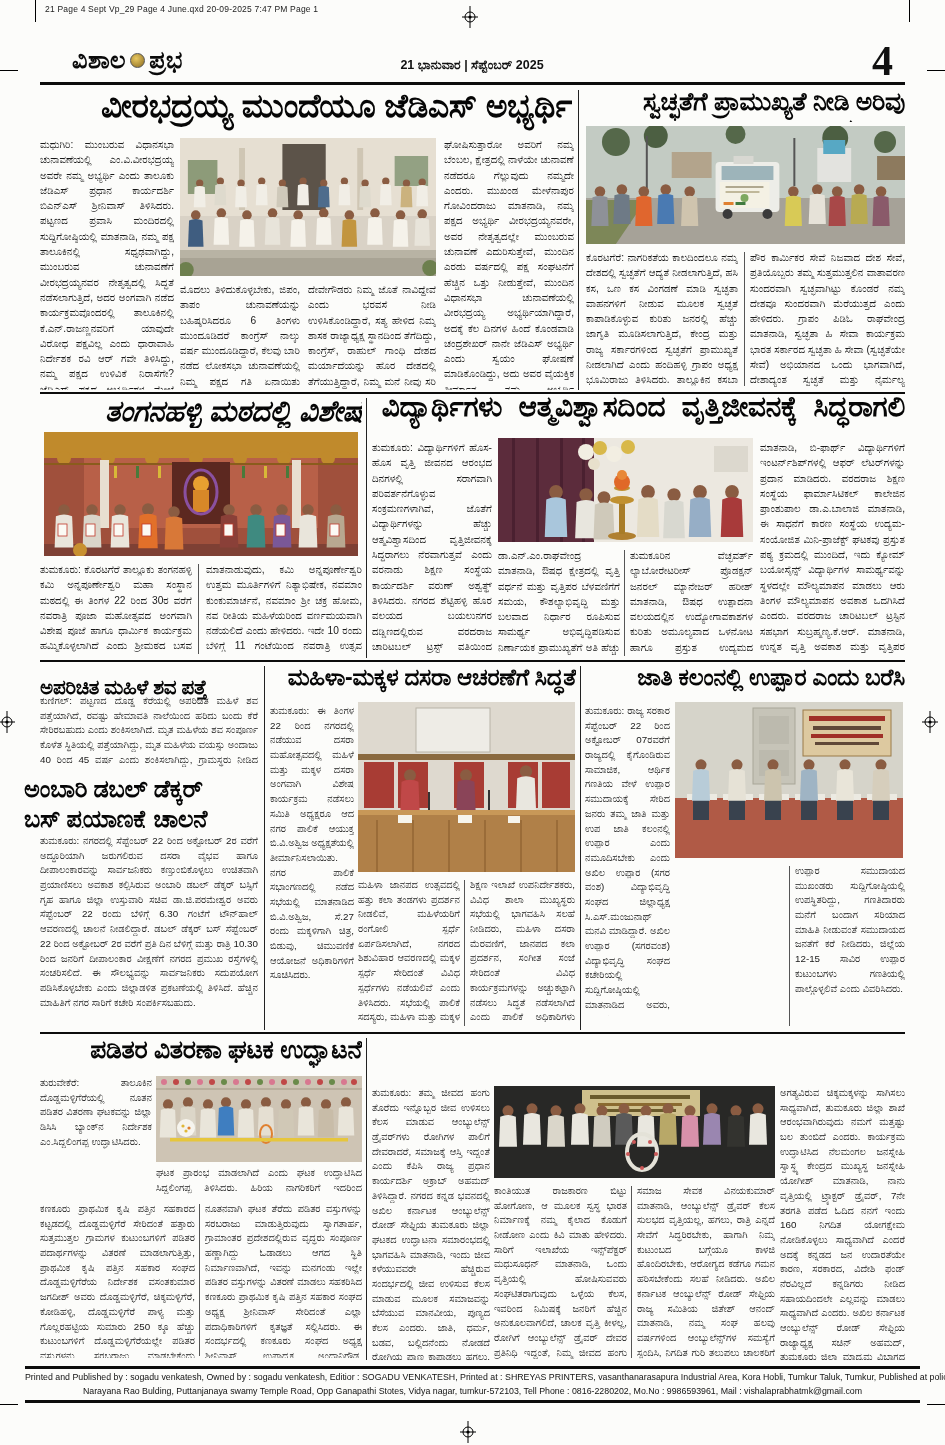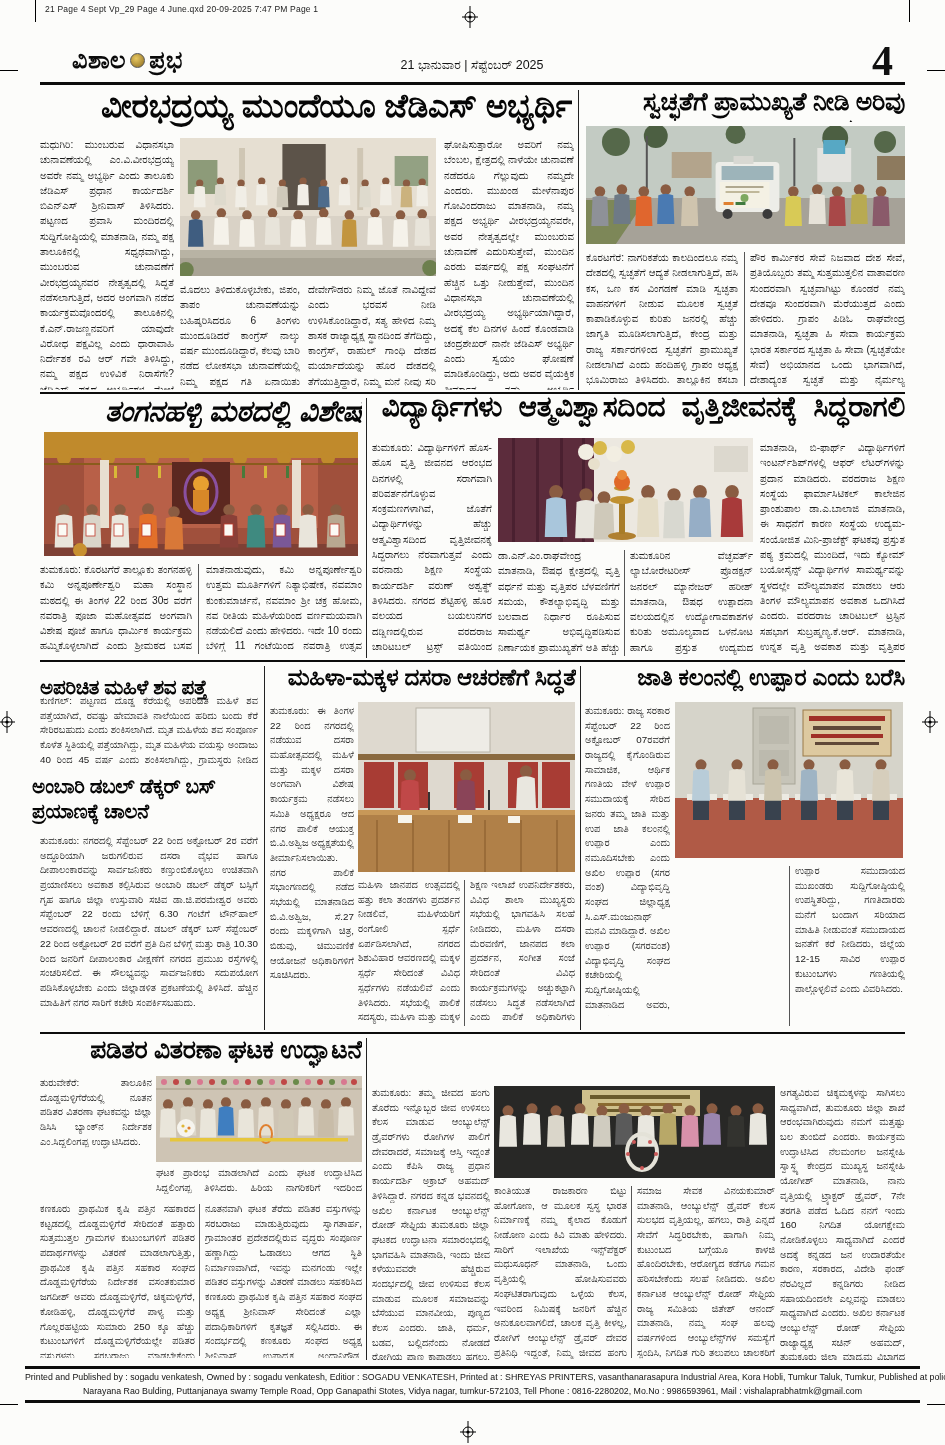--- a/index.html
+++ b/index.html
@@ -2,21 +2,21 @@
 <html><head>
 <meta charset="utf-8">
 <style>
   html,body{margin:0;padding:0;background:#9a9a9a;}
   .page{position:relative;width:945px;height:1445px;background:#fcfcfa;margin:0 auto;
         font-family:"Liberation Sans",sans-serif;color:#111;overflow:hidden;}
   .abs{position:absolute;}
   .slug{font-size:8.5px;color:#222;letter-spacing:.2px;white-space:nowrap;}
   .mast-title{font-size:24px;font-weight:bold;color:#0a0a0a;letter-spacing:.5px;display:flex;align-items:center;gap:4px;}
   .emblem{width:13px;height:13px;border-radius:50%;background:radial-gradient(circle at 40% 35%,#e8c860,#8a6a20);border:1px solid #555;display:inline-block;}
-  .mast-date{font-size:12.5px;font-weight:normal;text-align:center;}
+  .mast-date{font-size:12.5px;font-weight:bold;text-align:center;}
   .pagenum{font-size:42px;font-weight:bold;font-family:"Liberation Serif",serif;line-height:1;}
   .headline{font-weight:bold;color:#060606;text-align:right;line-height:1.08;overflow:hidden;letter-spacing:-.3px;}
   .headline.left{text-align:left;}
   .bodytxt{font-size:10.2px;line-height:1.5;text-align:justify;overflow:hidden;color:#191919;word-break:break-word;}
   .hrule{background:#0c0c0c;}
   .vrule{background:#222;}
   .thinrule{background:#555;}
   .photo{overflow:hidden;background:#c8c4ba;}
   .photo svg{display:block;width:100%;height:100%;}
   .footer-line{font-size:8.8px;text-align:center;color:#111;white-space:nowrap;}
@@ -262,21 +262,21 @@
   <div class="abs thinrule" style="left:624px;top:550px;width:1px;height:106px;"></div>
   <div class="abs bodytxt" style="left:630px;top:548px;width:123px;height:110px;">ತುಮಕೂರಿನ ವೆಚ್ಛವರ್ತ್ ಲ್ಯಾಬೋರೇಟರೀಸ್ ಪ್ರೊಡಕ್ಷನ್ ಜನರಲ್ ಮ್ಯಾನೇಜರ್ ಹರೀಶ್ ಮಾತನಾಡಿ, ಔಷಧ ಉತ್ಪಾದನಾ ವಲಯದಲ್ಲಿನ ಉದ್ಯೋಗಾವಕಾಶಗಳ ಕುರಿತು ಅಮೂಲ್ಯವಾದ ಒಳನೋಟ ಹಾಗೂ ಪ್ರಸ್ತುತ ಉದ್ಯಮದ ಭೌತ್ಯಕ್ಷದಲ್ಲಿ ಫಾರ್ಮಸಿ ಪದವೀಧರರಿಗೆ ಲಭ್ಯವಿರುವ ವೈವಿಧ್ಯಮಯ ವೃತ್ತಿ ಮಾರ್ಗಗಳನ್ನು ವಿವರಿಸಿದರು. ಕಾರ್ಯಕ್ರಮದಲ್ಲಿ ಕ್ಯೋರ್ಡ್ ಬಯೋಸೈನ್ಸ್ ಪ್ರಧಾನ ನಿರ್ದೇಶಕ ಡಾ.ರಜನೀಶ್.ಆರ್.</div>
   <div class="abs bodytxt" style="left:760px;top:440px;width:145px;height:218px;">ಮಾತನಾಡಿ, ಬಿ-ಫಾರ್ಥ್ ವಿದ್ಯಾರ್ಥಿಗಳಿಗೆ ಇಂಟರ್ನ್‌ಶಿಪ್‌ಗಳಲ್ಲಿ ಆಫರ್ ಲೆಟರ್‌ಗಳನ್ನು ಪ್ರದಾನ ಮಾಡಿದರು. ವರದರಾಜ ಶಿಕ್ಷಣ ಸಂಸ್ಥೆಯ ಫಾರ್ಮಾಸಿಟಿಕಲ್ ಕಾಲೇಜಿನ ಪ್ರಾಂಶುಪಾಲ ಡಾ.ಎ.ಬಾಲಾಜಿ ಮಾತನಾಡಿ, ಈ ಸಾಧನೆಗೆ ಕಾರಣ ಸಂಸ್ಥೆಯ ಉದ್ಯಮ-ಸಂಯೋಜಿತ ಮಿನಿ-ಪ್ರಾಜೆಕ್ಟ್ ಘಟಕವು ಪ್ರಸ್ತುತ ಪಠ್ಯ ಕ್ರಮದಲ್ಲಿ ಮುಂದಿದೆ, ಇದು ಕ್ಯೋಮ್ ಬಯೋಸೈನ್ಸ್ ವಿದ್ಯಾರ್ಥಿಗಳ ಸಾಮರ್ಥ್ಯವನ್ನು ಸ್ಥಳದಲ್ಲೇ ಮೌಲ್ಯಮಾಪನ ಮಾಡಲು ಆರು ತಿಂಗಳ ಮೌಲ್ಯಮಾಪನ ಅವಕಾಶ ಒದಗಿಸಿದೆ ಎಂದರು. ವರದರಾಜ ಚಾರಿಟಬಲ್ ಟ್ರಸ್ಟಿನ ಸಹಭಾಗ ಸುಬ್ರಹ್ಮಣ್ಯ.ಕೆ.ಆರ್. ಮಾತನಾಡಿ, ಉನ್ನತ ವೃತ್ತಿ ಅವಕಾಶ ಮತ್ತು ವೃತ್ತಿಪರ ಪ್ರಗತಿಗೆ ಒಂದು ಮಾರ್ಗವಾಗಿ ಸ್ನಾತಕೋತ್ತರ ಶಿಕ್ಷಣ ಅನುಸರಿಸುವ ಮಹತ್ವ ತಿಳಿಸಿದರು. ವರದರಾಜ ಗ್ರೂಪ್ ಆಫ್ ಇನ್‌ಸ್ಟಿಟ್ಯೂಷನ್ಸ್ ನಿರ್ದೇಶಕ ಡಾ.ಮುಜಾರಿ, ವಿವಿಧ ಕಾಲೇಜಿನ ಅವಧಿತಾಧಿಕಾರಿ ತ್ರಿವೇಣಿ.ಟಿ.ಪಿ. ಹಾಗೂ ವಿದ್ಯಾರ್ಥಿ-ವಿದ್ಯಾರ್ಥಿನಿಯರು, ಬೋಧಕ, ಬೋಧಕೇತರ ಸಿಬ್ಬಂದಿ ವರ್ಗ ಹಾಜರಿದ್ದರು.</div>
 
   <div class="abs vrule" style="left:366px;top:398px;width:1px;height:260px;"></div>
   <div class="abs hrule" style="left:40px;top:660px;width:865px;height:2px;"></div>
 
   <div class="abs headline left" style="left:40px;top:677px;width:220px;height:24px;font-size:20px;">ಅಪರಿಚಿತ ಮಹಿಳೆ ಶವ ಪತ್ತೆ</div>
   <div class="abs bodytxt" style="left:40px;top:694px;width:218px;height:76px;font-size:9.8px;">ಕುಣಿಗಲ್: ಪಟ್ಟಣದ ದೊಡ್ಡ ಕೆರೆಯಲ್ಲಿ ಅಪರಿಚಿತ ಮಹಿಳೆ ಶವ ಪತ್ತೆಯಾಗಿದೆ, ರವಷ್ಟು ಹೇಮಾವತಿ ನಾಲೆಯಿಂದ ಹರಿದು ಬಂದು ಕೆರೆ ಸೇರಿರಬಹುದು ಎಂದು ಶಂಕಿಸಲಾಗಿದೆ. ಮೃತ ಮಹಿಳೆಯ ಶವ ಸಂಪೂರ್ಣ ಕೊಳೆತ ಸ್ಥಿತಿಯಲ್ಲಿ ಪತ್ತೆಯಾಗಿದ್ದು, ಮೃತ ಮಹಿಳೆಯ ವಯಸ್ಸು ಅಂದಾಜು 40 ರಿಂದ 45 ವರ್ಷ ಎಂದು ಶಂಕಿಸಲಾಗಿದ್ದು, ಗ್ರಾಮಸ್ಥರು ನೀಡಿದ ಮಾಹಿತಿ ಮೇರೆಗೆ ಕುಣಿಗಲ್ ಪೊಲೀಸರು ಪ್ರಕರಣ ದಾಖಲಿಸಿ ಮುಂದಿನ ಕ್ರಮ ಜರುಗಿಸಿದ್ದಾರೆ.</div>
 
-  <div class="abs headline left" style="left:32px;top:774px;width:220px;height:54px;font-size:20px;line-height:1.25;">ಅಂಬಾರಿ ಡಬಲ್ ಡೆಕ್ಕರ್ ಬಸ್ ಪ್ರಯಾಣಕ್ಕೆ ಚಾಲನೆ</div>
+  <div class="abs headline left" style="left:24px;top:774px;width:220px;height:54px;font-size:24px;line-height:1.25;">ಅಂಬಾರಿ ಡಬಲ್ ಡೆಕ್ಕರ್ ಬಸ್ ಪ್ರಯಾಣಕ್ಕೆ ಚಾಲನೆ</div>
   <div class="abs bodytxt" style="left:40px;top:834px;width:218px;height:194px;font-size:9.8px;">ತುಮಕೂರು: ನಗರದಲ್ಲಿ ಸೆಪ್ಟೆಂಬರ್ 22 ರಿಂದ ಅಕ್ಟೋಬರ್ 2ರ ವರೆಗೆ ಅದ್ಧೂರಿಯಾಗಿ ಜರುಗಲಿರುವ ದಸರಾ ವೈಭವ ಹಾಗೂ ದೀಪಾಲಂಕಾರವನ್ನು ಸಾರ್ವಜನಿಕರು ಕಣ್ತುಂಬಿಕೊಳ್ಳಲು ಉಚಿತವಾಗಿ ಪ್ರಯಾಣಿಸಲು ಅವಕಾಶ ಕಲ್ಪಿಸಿರುವ ಅಂಬಾರಿ ಡಬಲ್ ಡೆಕ್ಕರ್ ಬಸ್ಸಿಗೆ ಗೃಹ ಹಾಗೂ ಜಿಲ್ಲಾ ಉಸ್ತುವಾರಿ ಸಚಿವ ಡಾ.ಜಿ.ಪರಮೇಶ್ವರ ಅವರು ಸೆಪ್ಟೆಂಬರ್ 22 ರಂದು ಬೆಳಿಗ್ಗೆ 6.30 ಗಂಟೆಗೆ ಟೌನ್‌ಹಾಲ್ ಆವರಣದಲ್ಲಿ ಚಾಲನೆ ನೀಡಲಿದ್ದಾರೆ. ಡಬಲ್ ಡೆಕ್ಕರ್ ಬಸ್ ಸೆಪ್ಟೆಂಬರ್ 22 ರಿಂದ ಅಕ್ಟೋಬರ್ 2ರ ವರೆಗೆ ಪ್ರತಿ ದಿನ ಬೆಳಿಗ್ಗೆ ಮತ್ತು ರಾತ್ರಿ 10.30 ರಿಂದ ಜನರಿಗೆ ದೀಪಾಲಂಕಾರ ವೀಕ್ಷಣೆಗೆ ನಗರದ ಪ್ರಮುಖ ರಸ್ತೆಗಳಲ್ಲಿ ಸಂಚರಿಸಲಿದೆ. ಈ ಸೌಲಭ್ಯವನ್ನು ಸಾರ್ವಜನಿಕರು ಸದುಪಯೋಗ ಪಡಿಸಿಕೊಳ್ಳಬೇಕು ಎಂದು ಜಿಲ್ಲಾಡಳಿತ ಪ್ರಕಟಣೆಯಲ್ಲಿ ತಿಳಿಸಿದೆ. ಹೆಚ್ಚಿನ ಮಾಹಿತಿಗೆ ನಗರ ಸಾರಿಗೆ ಕಚೇರಿ ಸಂಪರ್ಕಿಸಬಹುದು.</div>
 
   <div class="abs vrule" style="left:264px;top:666px;width:1px;height:364px;"></div>
 
   <div class="abs headline" style="left:270px;top:665px;width:306px;height:34px;font-size:23px;">ಮಹಿಳಾ-ಮಕ್ಕಳ ದಸರಾ ಆಚರಣೆಗೆ ಸಿದ್ಧತೆ</div>
   <div class="abs bodytxt" style="left:270px;top:704px;width:84px;height:324px;font-size:9.8px;">ತುಮಕೂರು: ಈ ತಿಂಗಳ 22 ರಿಂದ ನಗರದಲ್ಲಿ ನಡೆಯುವ ದಸರಾ ಮಹೋತ್ಸವದಲ್ಲಿ ಮಹಿಳೆ ಮತ್ತು ಮಕ್ಕಳ ದಸರಾ ಅಂಗವಾಗಿ ವಿಶೇಷ ಕಾರ್ಯಕ್ರಮ ನಡೆಸಲು ಸಮಿತಿ ಅಧ್ಯಕ್ಷರೂ ಆದ ನಗರ ಪಾಲಿಕೆ ಆಯುಕ್ತ ಬಿ.ವಿ.ಅಶ್ವಿಜ ಅಧ್ಯಕ್ಷತೆಯಲ್ಲಿ ತೀರ್ಮಾನಿಸಲಾಯಿತು. ನಗರ ಪಾಲಿಕೆ ಸಭಾಂಗಣದಲ್ಲಿ ನಡೆದ ಸಭೆಯಲ್ಲಿ ಮಾತನಾಡಿದ ಬಿ.ವಿ.ಅಶ್ವಿಜ, ಸೆ.27 ರಂದು ಮಕ್ಕಳಿಗಾಗಿ ಚಿತ್ರ, ಬಿಡುವು, ಚಿಮುವಣಿಕೆ ಆಯೋಜನೆ ಅಧಿಕಾರಿಗಳಿಗೆ ಸೂಚಿಸಿದರು.</div>
   <div class="abs photo" style="left:358px;top:702px;width:217px;height:170px;">
     <svg viewBox="0 0 217 170" preserveAspectRatio="none">
       <rect width="217" height="170" fill="#ded9cf"></rect>
       <rect x="58" y="6" width="74" height="44" fill="#eeece6" stroke="#b8b4a8"></rect>

